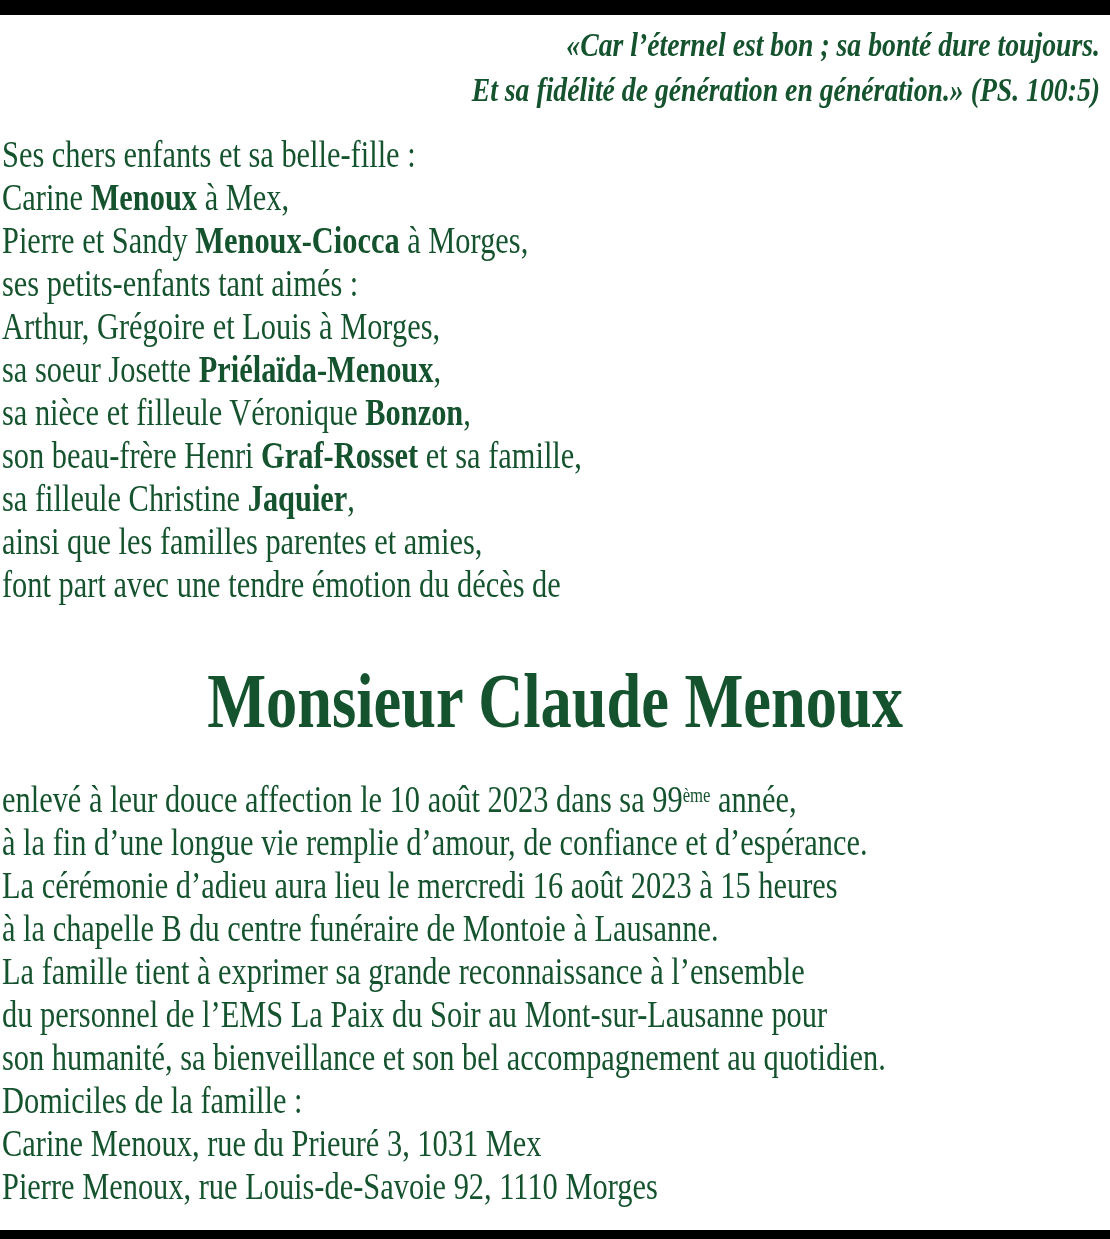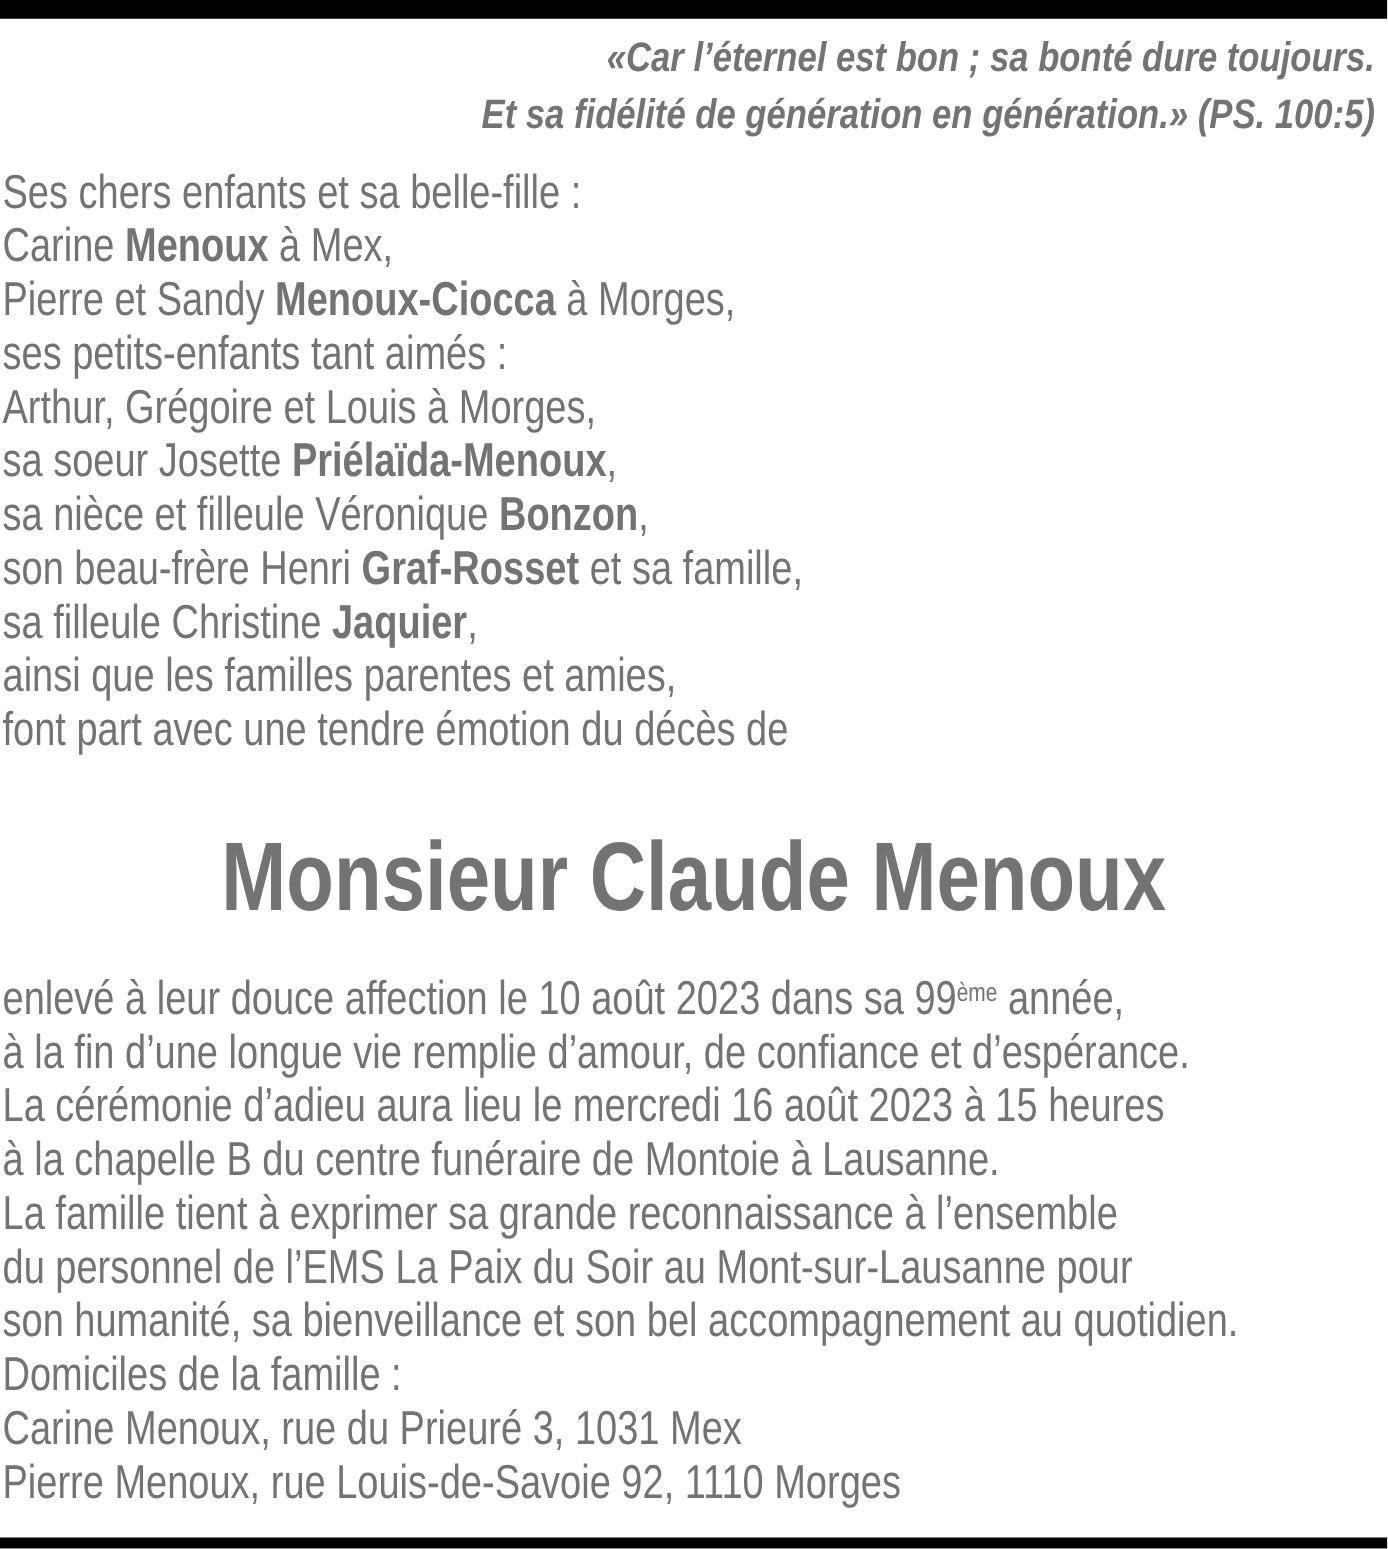--- a/index.html
+++ b/index.html
@@ -1,22 +1,22 @@
 <!DOCTYPE html>
 <html lang="fr"><head>
 <meta charset="utf-8">
 <style>
   html, body { margin: 0; padding: 0; background: #ffffff; }
   .page {
     position: relative;
     width: 1110px;
     height: 1239px;
     background: #ffffff;
-    color: #737373;
-    font-family: Liberation Sans, sans-serif;
+    color: #14532d;
+    font-family: Liberation Serif, serif;
     overflow: hidden;
   }
   .bar {
     position: absolute;
     left: 0;
     width: 100%;
     background: #000000;
   }
   .bar.top { top: 0; height: 15px; }
   .bar.bottom { bottom: 0; height: 9px; }

